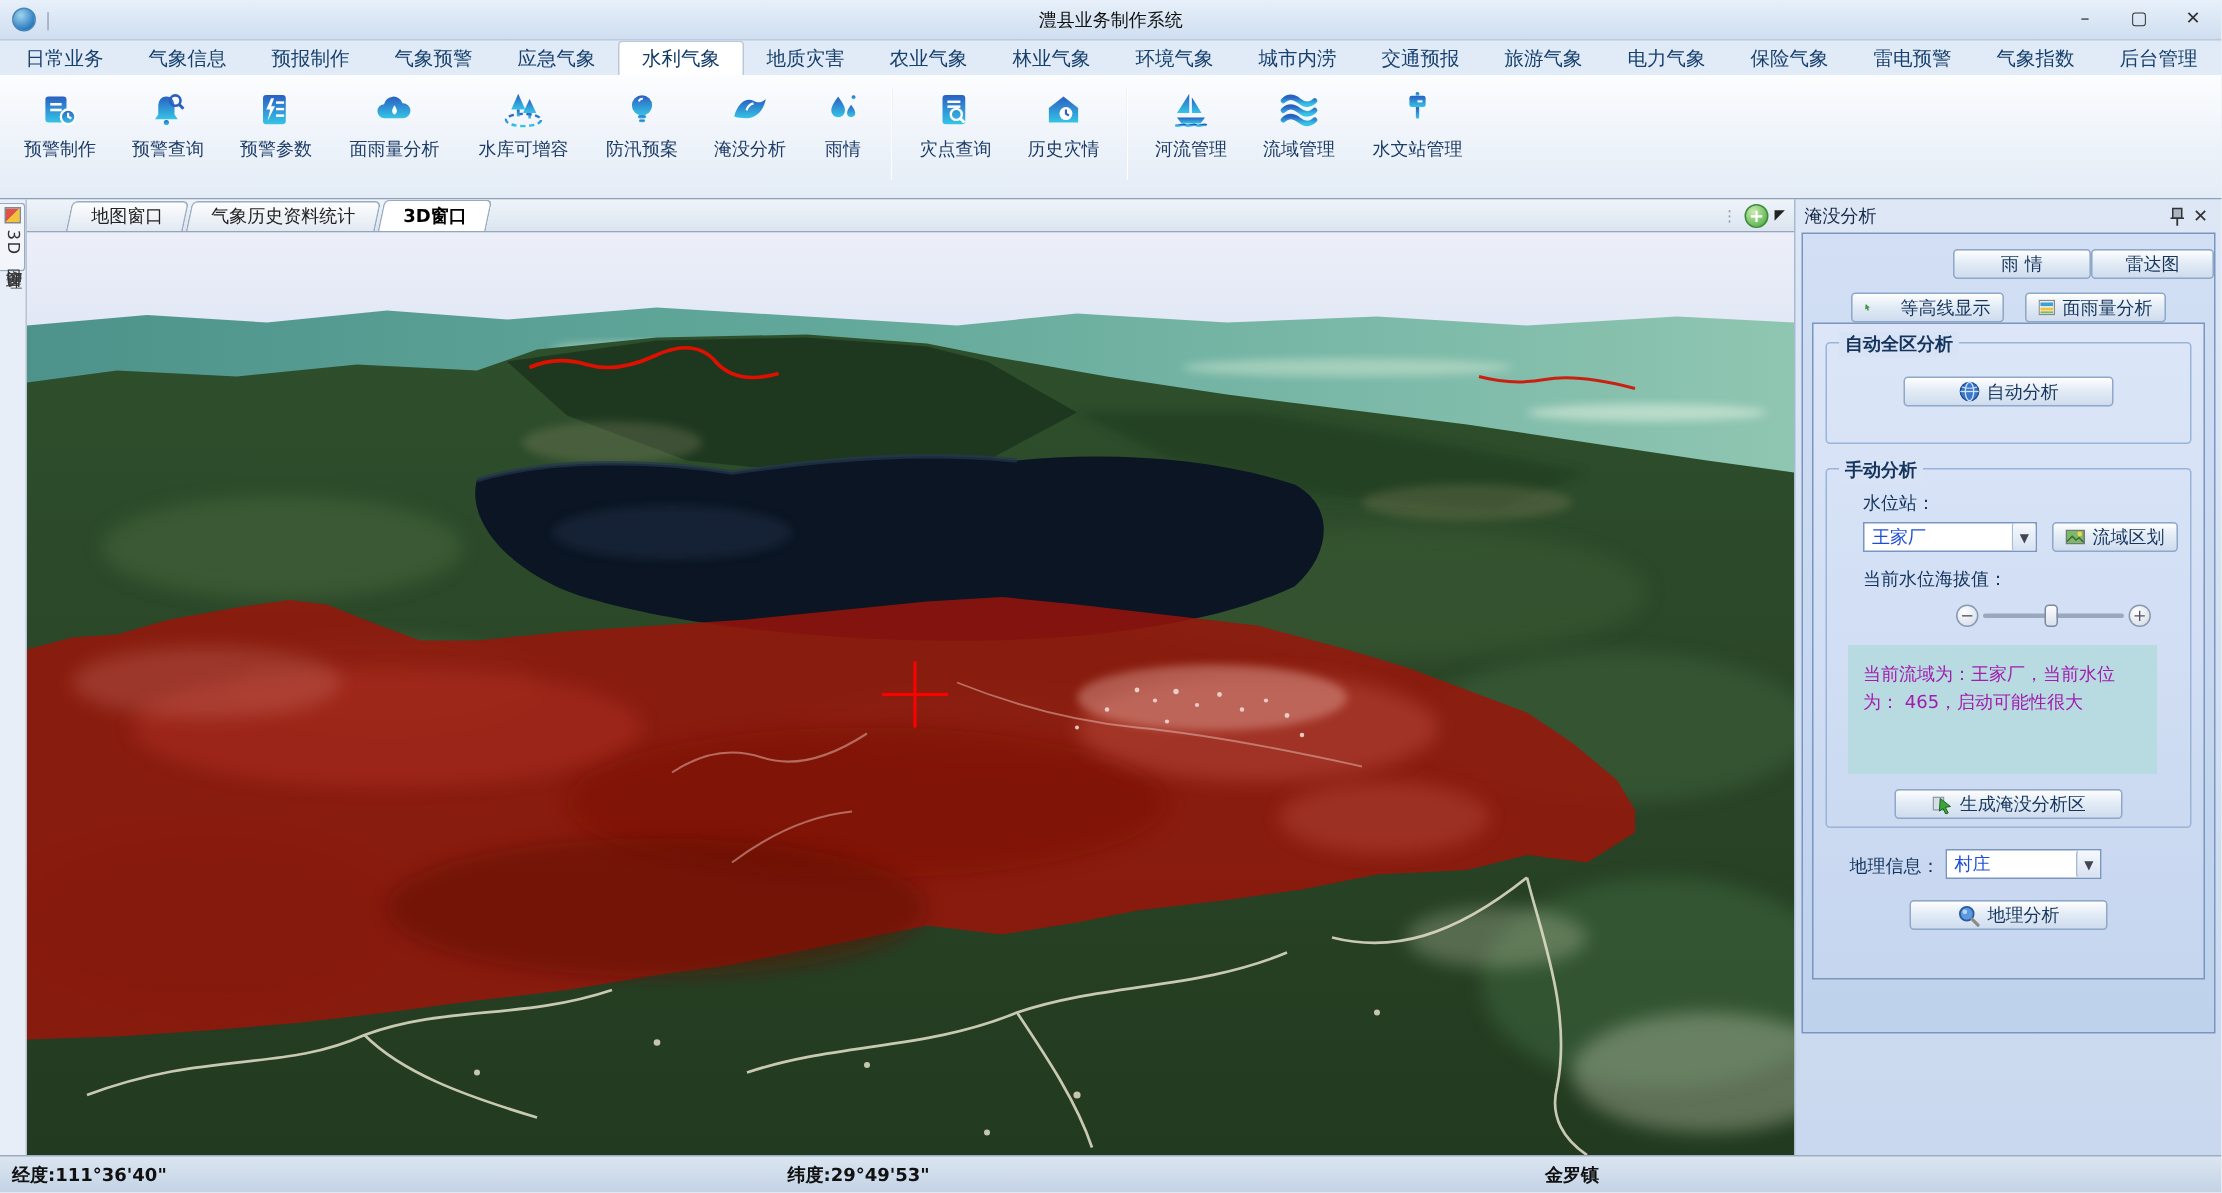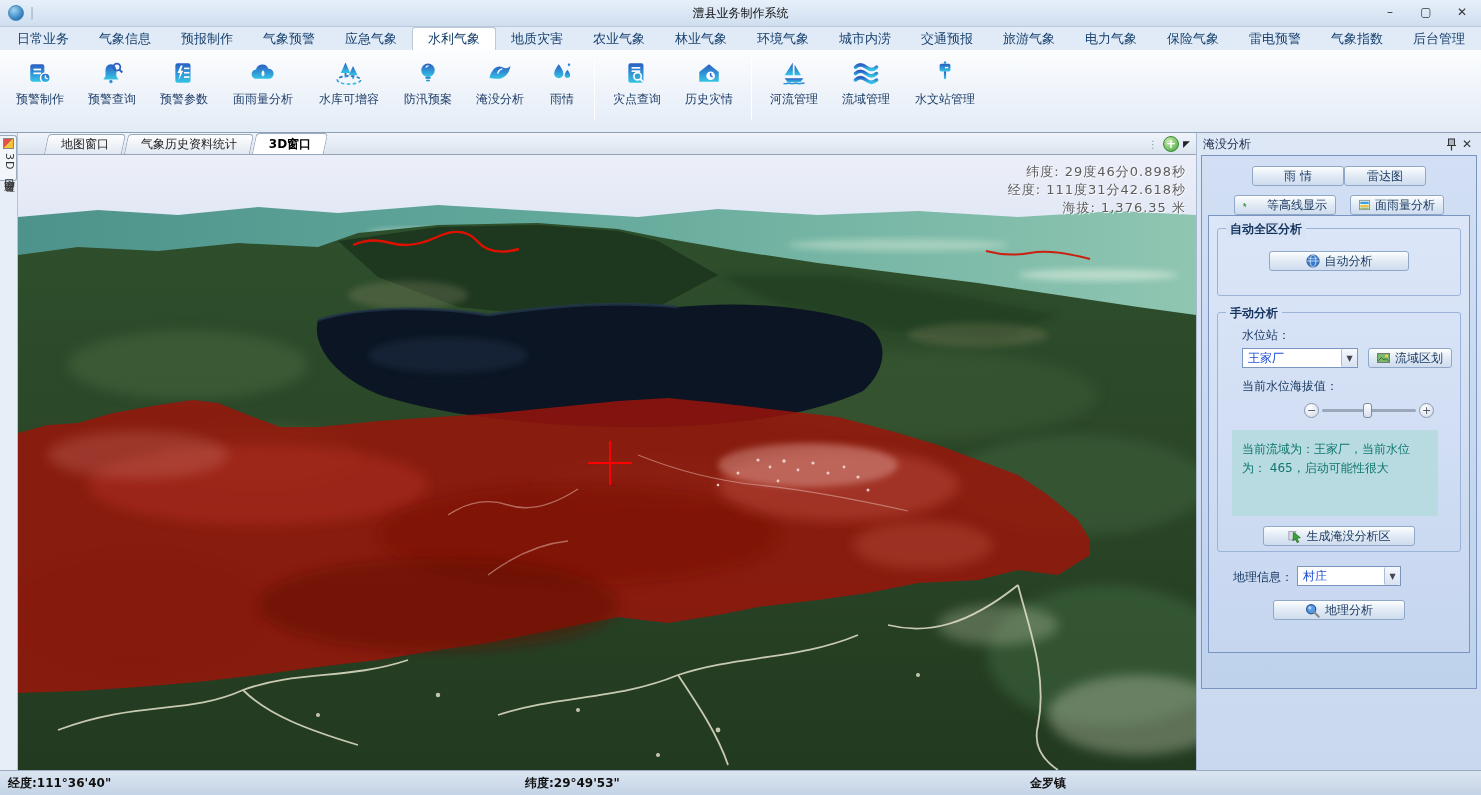--- a/index.html
+++ b/index.html
@@ -70,21 +70,21 @@
   .side-panel { width:285px; background:linear-gradient(#dde7f6,#c9d8ee); border-left:1px solid #a9b9cf;
     display:flex; flex-direction:column; }
   .panel-header { height:22px; display:flex; align-items:center; padding:0 6px; color:#1a2a4a; font-size:12px; }
   .panel-header .ph-title { flex:1; }
   .ph-btn { width:16px; height:16px; display:flex; align-items:center; justify-content:center; color:#333; }
   .panel-box { margin:0 4px; border:1px solid #7a96c0; background:linear-gradient(#d2dff4,#bed2ec);
     height:534px; padding-top:6px; }
   .btn { display:inline-flex; align-items:center; justify-content:center; gap:5px; height:20px;
     background:linear-gradient(#fefefe,#e3ecf6 45%,#cfdcee); border:1px solid #8fa8c8; border-radius:3px;
     font-size:12px; color:#17365e; padding:0 8px; white-space:nowrap; }
-  .btn-row { display:flex; justify-content:center; margin-top:4px; }
+  .btn-row { display:flex; justify-content:flex-end; margin-top:4px; }
   .btn-row2 { display:flex; justify-content:center; gap:14px; margin-top:9px; }
   .w92 { width:92px; } .w82 { width:82px; } .w100 { width:102px;gap:20px; } .w94 { width:94px; }
 
   .ptabs { display:flex; align-items:flex-end; margin:27px 0 0 12px; }
   .ptab { padding:3px 10px; border:1px solid #7a96c0; border-bottom:none; border-radius:5px 5px 0 0;
     background:linear-gradient(#e8eefb,#cddbf0); font-size:11px; color:#1a2a4a; margin-right:2px; }
   .ptab.active { font-weight:bold; font-size:12px; background:linear-gradient(#eaf0fc,#d2dff4); color:#10305c; }
   .ptab-content { border:1px solid #7a96c0; margin:0 6px; flex:1; height:438px;
     background:linear-gradient(#dce6f8,#c6d6ef); padding:8px 8px 0 8px; }
 
@@ -108,21 +108,21 @@
 
   .slider-row { display:flex; align-items:center; margin:8px 0 0 78px; width:130px; }
   .slider-end { width:15px; height:15px; border-radius:50%; border:1px solid #8a9ab0;
     background:radial-gradient(circle at 35% 30%,#ffffff,#cfd8e4); color:#556; font-size:11px;
     line-height:13px; text-align:center; }
   .slider-track { flex:1; height:3px; background:#9aa8bc; border-radius:2px; position:relative; margin:0 3px; }
   .slider-thumb { position:absolute; left:44%; top:-6px; width:9px; height:15px; border-radius:3px;
     border:1px solid #7a8aa0; background:linear-gradient(#fdfdfe,#d8e0ec); }
 
   .info-box { margin:12px 14px 0 6px; height:86px; background:#b7dbe0; padding:10px 10px;
-    font-size:12px; color:#0f766e; line-height:1.55; }
+    font-size:12px; color:#a21caf; line-height:1.55; }
 
   .geo-row { display:flex; align-items:flex-end; margin:14px 0 0 16px; }
   .mt10 { margin-top:10px; } .mt14 { margin-top:14px; }
 
   
   .statusbar { height:25px; background:linear-gradient(#dbe5f1,#c3d3e5); border-top:1px solid #9cacc0;
     position:relative; display:flex; align-items:center; font-weight:bold; color:#111; }
   .sb-lon { position:absolute; left:8px; }
   .sb-lat { position:absolute; left:525px; }
   .sb-town { position:absolute; left:1030px; }
@@ -452,25 +452,20 @@
           <g fill="#efe9d2" opacity="0.8">
             <circle cx="300" cy="560" r="2"></circle>
               <circle cx="420" cy="540" r="2.2"></circle>
               <circle cx="560" cy="555" r="2"></circle>
             <circle cx="700" cy="575" r="2.4"></circle>
               <circle cx="900" cy="520" r="2"></circle>
               <circle cx="640" cy="600" r="2"></circle>
           </g>
         </svg>
 
-        <div class="coord-overlay">
-          <div>纬度: 29度46分0.898秒</div>
-          <div>经度: 111度31分42.618秒</div>
-          <div>海拔: 1,376.35 米</div>
-        </div>
 
         <div class="crosshair"></div>
       </div>
     </div>
 
     <div class="side-panel">
       <div class="panel-header">
         <span class="ph-title">淹没分析</span>
         <span class="ph-btn">
           <svg width="11" height="13" viewBox="0 0 11 13">

